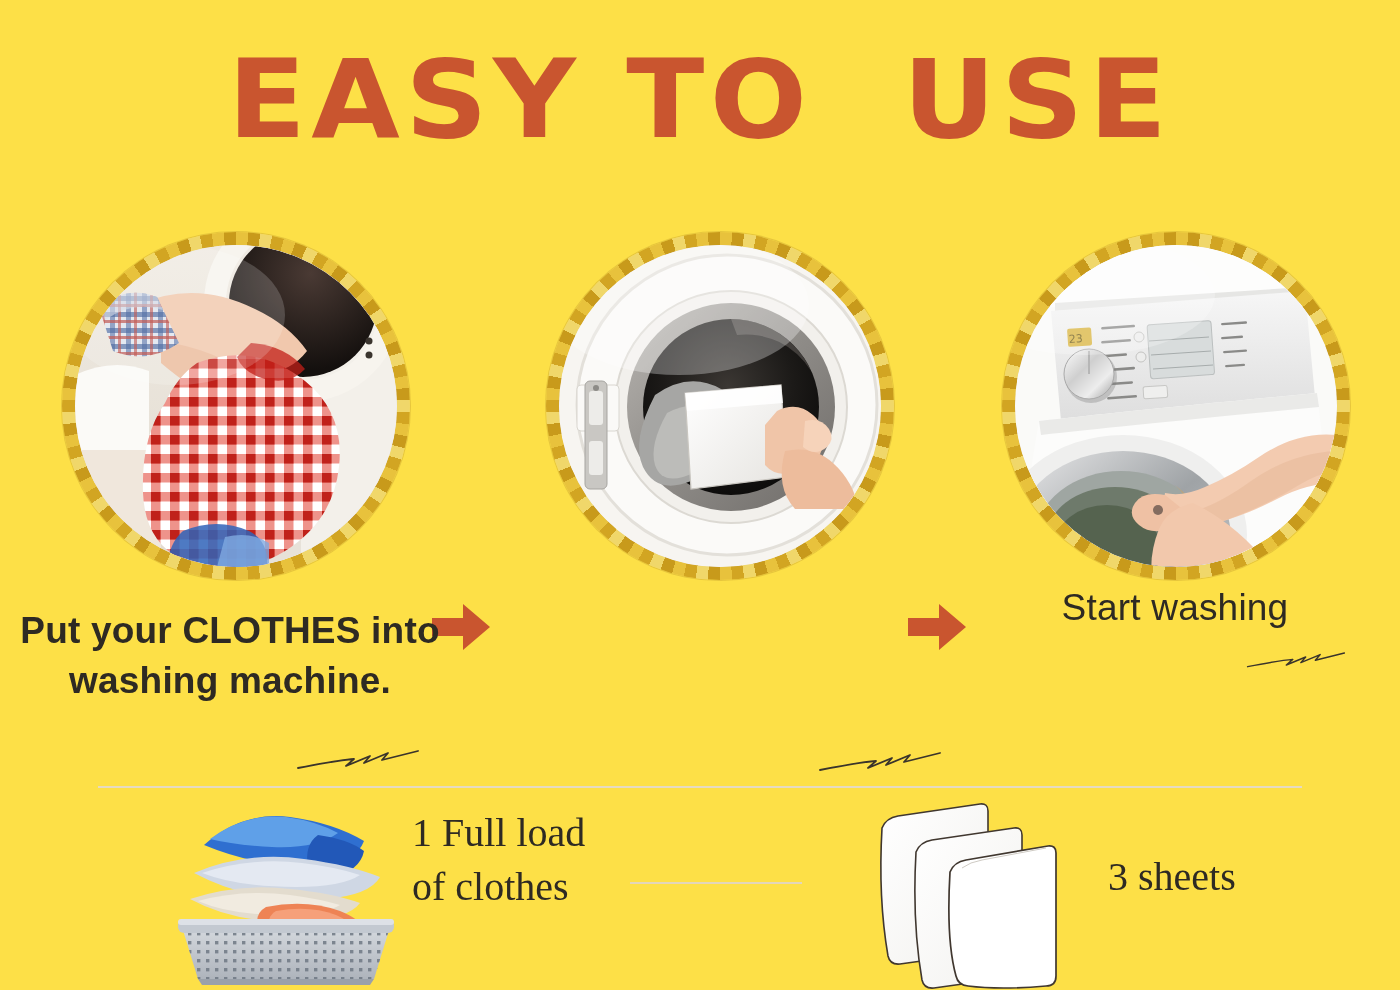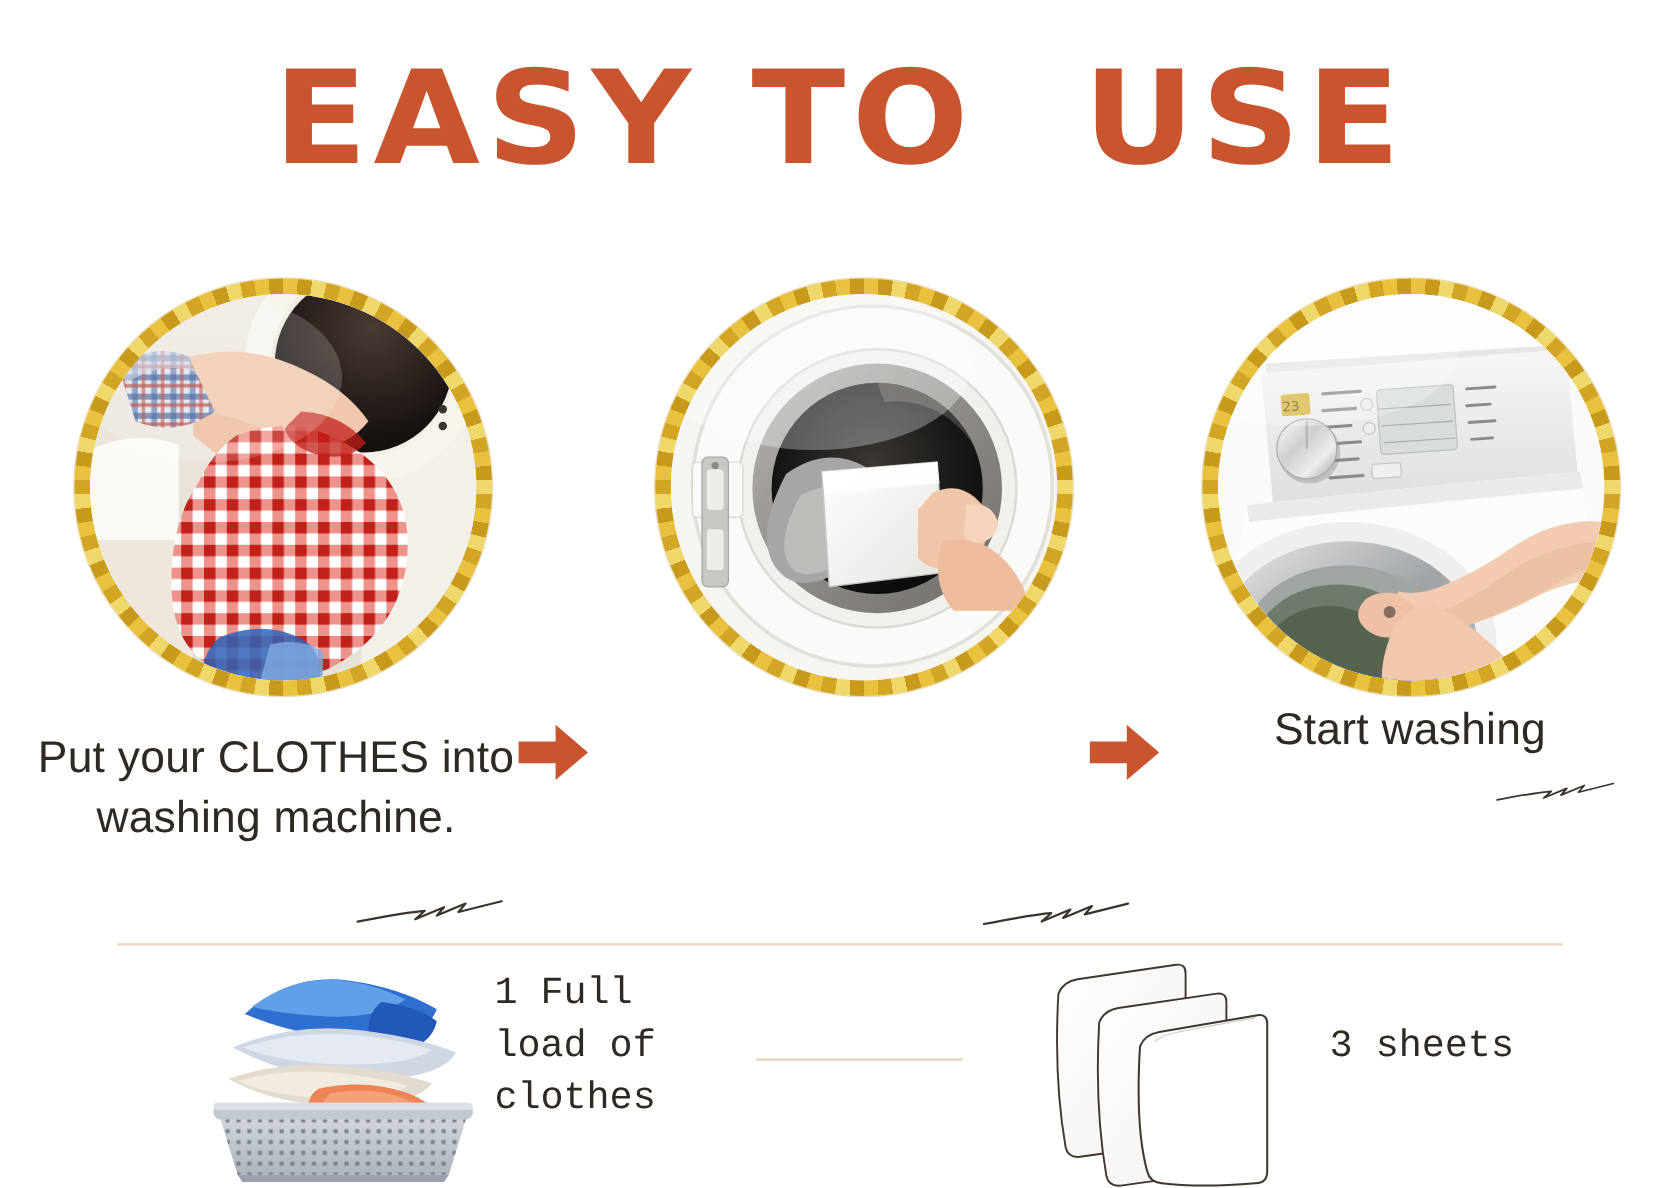--- a/index.html
+++ b/index.html
@@ -5,21 +5,21 @@
   * { box-sizing: border-box; margin: 0; padding: 0; }
   html, body {
     width: 1400px; height: 990px;
     overflow: hidden;
     background: #FBF3E1;
     font-family: "Liberation Sans", sans-serif;
   }
   .page {
     position: relative;
     width: 1400px; height: 990px;
-    background: #ffffff;
+    background: #fde047;
   }
 
   
   .title {
     position: absolute;
     top: 46px; left: 0; width: 1400px;
     text-align: center;
     font-family: "DejaVu Sans", sans-serif;
     font-weight: 700;
     font-size: 108px;
@@ -77,21 +77,21 @@
   
   .caption {
     position: absolute;
     font-family: "Liberation Sans", sans-serif;
     font-size: 37px;
     line-height: 1.36;
     color: #2E2A23;
     text-align: center;
     letter-spacing: .2px;
   }
-  .caption.c1 { left: 20px;   top: 606px; width: 420px; }
+  .caption.c1 { left: 20px;   top: 606px; width: 420px; font-weight: bold; }
   .caption.c2 { left: 470px;  top: 606px; width: 470px; }
   .caption.c3 { left: 1000px; top: 583px; width: 350px; }
 
   .squiggle { position: absolute; }
   .squiggle svg { display: block; }
   .sq1 { left: 296px;  top: 748px; }
   .sq2 { left: 818px;  top: 750px; }
   .sq3 { left: 1246px; top: 648px; }
 
   
@@ -105,23 +105,23 @@
   
   .basket {
     position: absolute;
     left: 168px; top: 795px;
     width: 236px; height: 190px;
   }
   .basket svg { display: block; width: 100%; height: 100%; }
 
   .bottom-text {
     position: absolute;
-    font-family: Liberation Mono, monospace;
+    font-family: Liberation Serif, serif;
     color: #2E2A23;
-    font-size: 32px;
+    font-size: 40px;
     line-height: 1.36;
   }
   .bt-left  { left: 412px;  top: 806px; width: 210px; text-align: left; }
   .bt-right { left: 1108px; top: 850px; width: 300px; text-align: left; }
 
   .connector {
     position: absolute;
     left: 630px; top: 882px;
     width: 172px; height: 2px;
     background: #E3D6BA;

